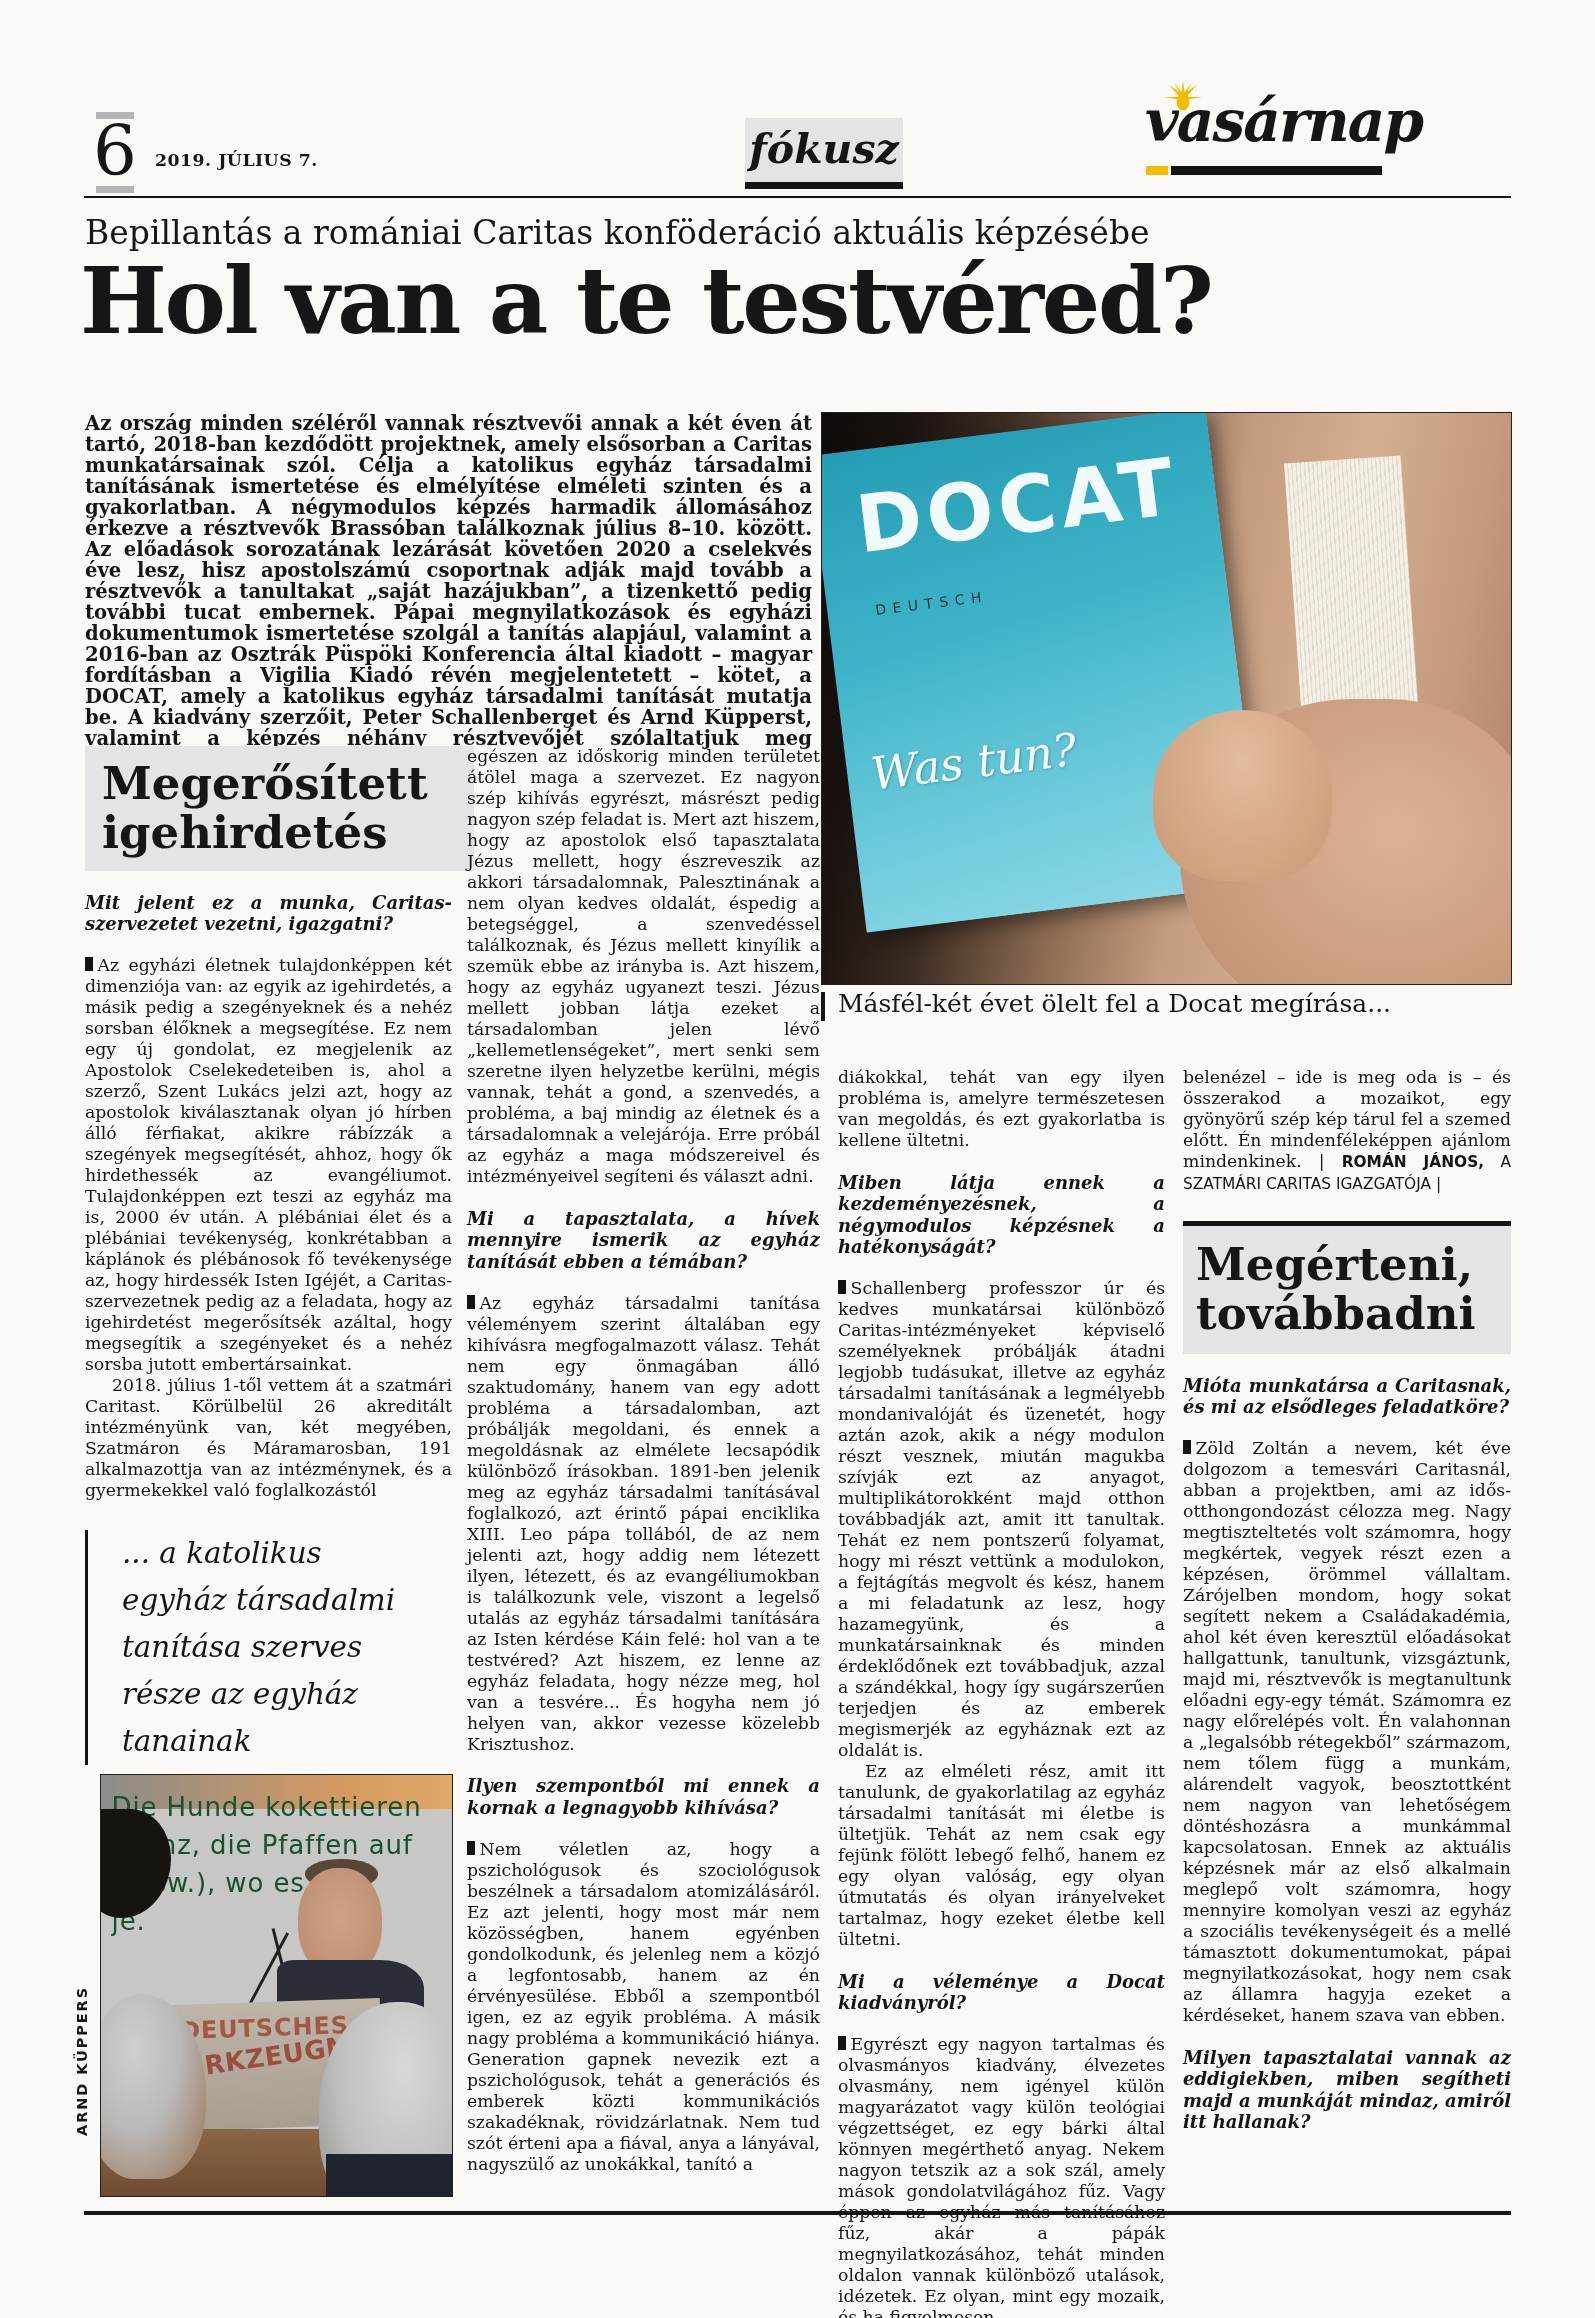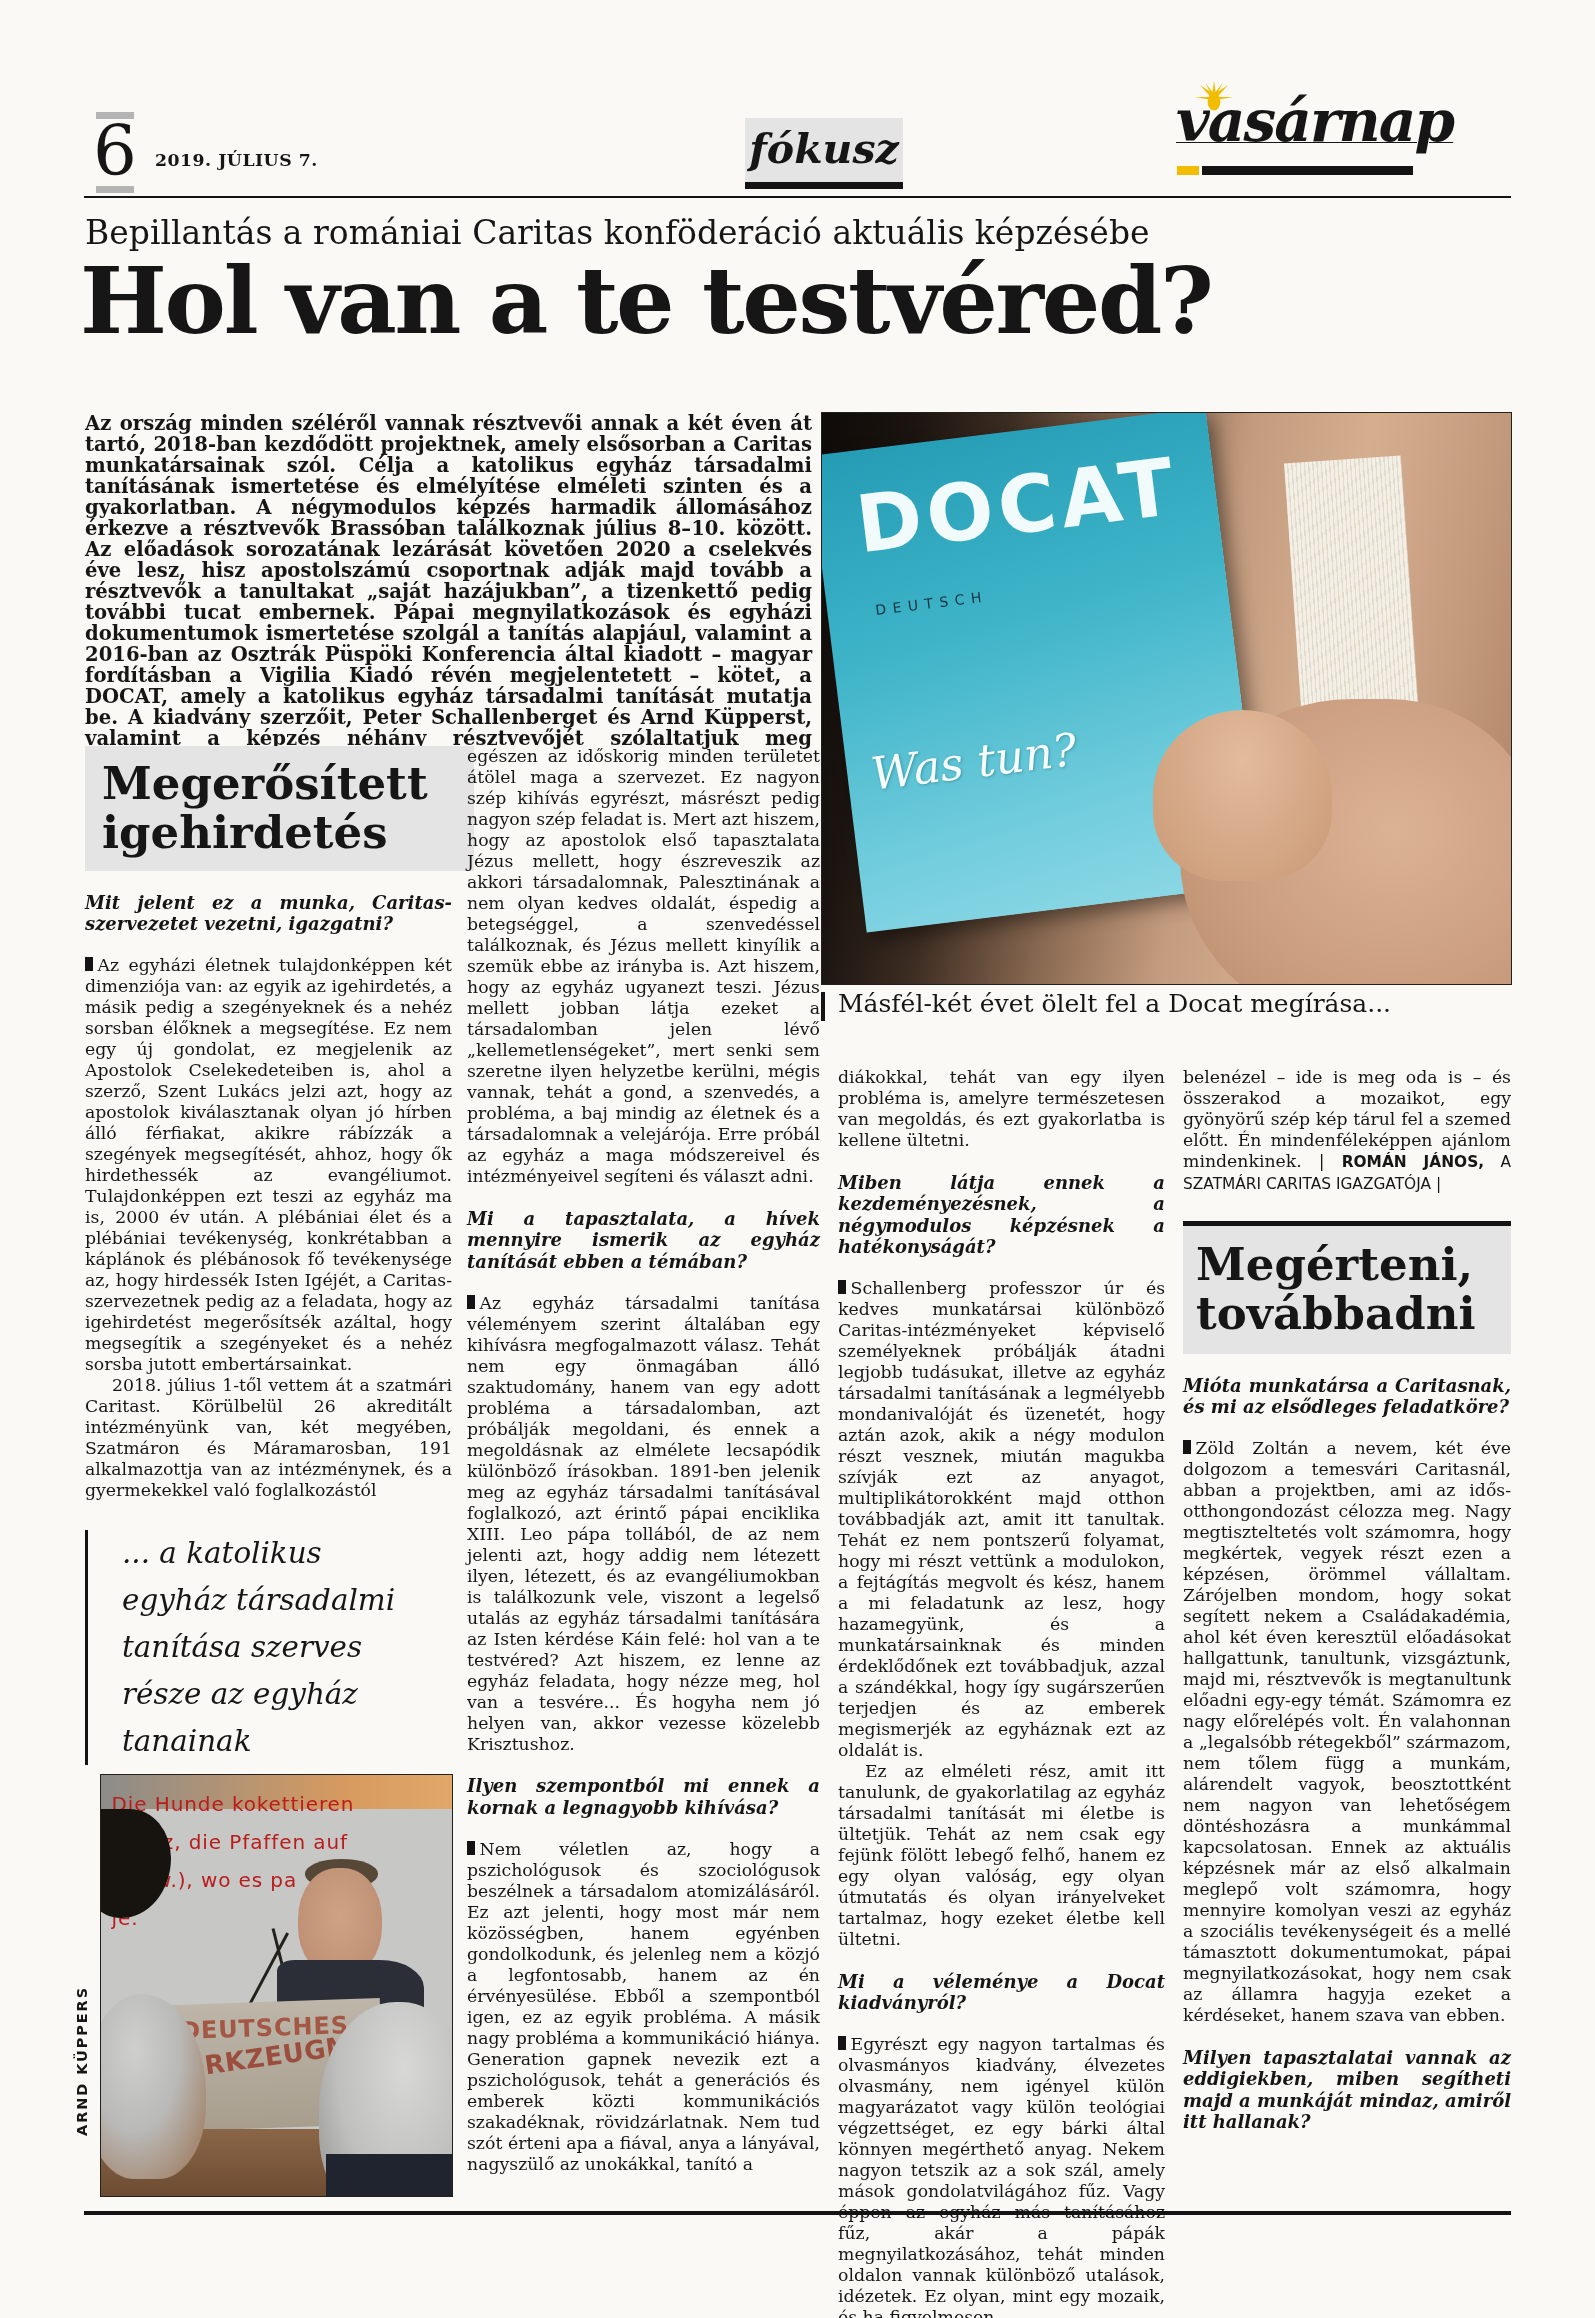--- a/index.html
+++ b/index.html
@@ -5,21 +5,21 @@
   html,body{margin:0;padding:0;background:#888;}
   .page{position:relative;width:1595px;height:2319px;background:#faf9f5;color:#161616;
         font-family:"DejaVu Serif",serif;overflow:hidden;}
   
   .hbar{position:absolute;background:#b4b4b4;width:38px;height:7px;}
   .pagenum{position:absolute;left:93px;top:117px;font-size:69px;line-height:69px;font-weight:400;}
   .date{position:absolute;left:155px;top:150px;font-size:17.3px;font-weight:700;letter-spacing:0.5px;}
   .fokusz{position:absolute;left:745px;top:118px;width:158px;height:64px;background:#e4e4e4;
           border-bottom:7.5px solid #141414;text-align:center;}
   .fokusz span{font-style:italic;font-weight:700;font-size:41px;line-height:62px;}
-  .brand{position:absolute;left:1176px;top:92px;width:262px;text-decoration:underline;}
+  .brand{position:absolute;left:1145px;top:92px;width:262px;}
   .brand-word{font-style:italic;font-weight:700;font-size:58px;line-height:58px;letter-spacing:-1.9px;}
   .sun{position:absolute;left:18px;top:-11.2px;width:40px;height:40px;}
   .brand-ul-y{position:absolute;left:0.9px;top:74px;width:22.4px;height:9px;background:#f2bd00;}
   .brand-ul-b{position:absolute;left:26px;top:74px;width:211px;height:9px;background:#141414;}
   .hdr-rule{position:absolute;left:84px;top:196px;width:1427px;height:2.3px;background:#141414;}
   
   .kicker{position:absolute;left:85px;top:213px;width:1215px;font-size:33px;font-weight:400;}
   .headline{position:absolute;left:80px;top:255px;width:1262px;font-size:92px;line-height:93px;
             font-weight:700;letter-spacing:-2.3px;}
   .lead{position:absolute;left:85px;top:413px;width:727px;font-size:19.6px;line-height:21px;
@@ -59,22 +59,22 @@
   .tp-pages{position:absolute;right:14%;top:8%;width:17%;height:66%;transform:rotate(-4deg);
     background:repeating-linear-gradient(90deg,#f3efe6 0 2.8px,#e2dccd 2.8px 4.2px);}
   .tp-hand{position:absolute;right:-4%;bottom:-8%;width:52%;height:58%;
     background:radial-gradient(ellipse at 60% 40%,#dcb295 0%,#cb9e80 55%,#b88a6c 100%);
     border-radius:48% 42% 12% 52%;}
   .tp-finger{position:absolute;right:26%;bottom:18%;width:26%;height:30%;
     background:radial-gradient(ellipse at 50% 30%,#e3bb9d,#c99975);border-radius:50% 50% 40% 40%;}
   .photo-bottom{left:100px;top:1774px;width:351px;height:421px;background:#c7c7c5;}
   .bp-toptint{position:absolute;left:0;top:0;width:100%;height:8%;
     background:linear-gradient(90deg,#8c8c8a,#d79a5f 70%,#e0a869);}
-  .bp-t{position:absolute;left:3%;font-family:"DejaVu Sans",sans-serif;font-size:20px;
-    color:#b91c1c;letter-spacing:0.9px;white-space:nowrap;}
+  .bp-t{position:absolute;left:3%;font-family:"DejaVu Sans",sans-serif;font-size:26px;
+    color:#14532d;letter-spacing:0.9px;white-space:nowrap;}
   .bp-darkhead{position:absolute;left:-6%;top:8%;width:26%;height:26%;background:#17140f;
     border-radius:0 45% 55% 45%;}
   .bp-head{position:absolute;left:56%;top:22%;width:24%;height:26%;
     background:radial-gradient(ellipse at 50% 45%,#cfa286,#b98a6e);border-radius:46%;}
   .bp-hair{position:absolute;left:58%;top:20%;width:21%;height:7%;background:#564737;border-radius:50%;}
   .bp-body{position:absolute;left:50%;top:44%;width:42%;height:22%;background:#2b2e37;
     border-radius:12% 30% 0 0;}
   .bp-mic{position:absolute;background:#23211c;width:2.8px;height:103px;transform:rotate(28deg);
     left:46%;top:36%;}
   .bp-mic2{transform:rotate(-14deg);left:52%;}

